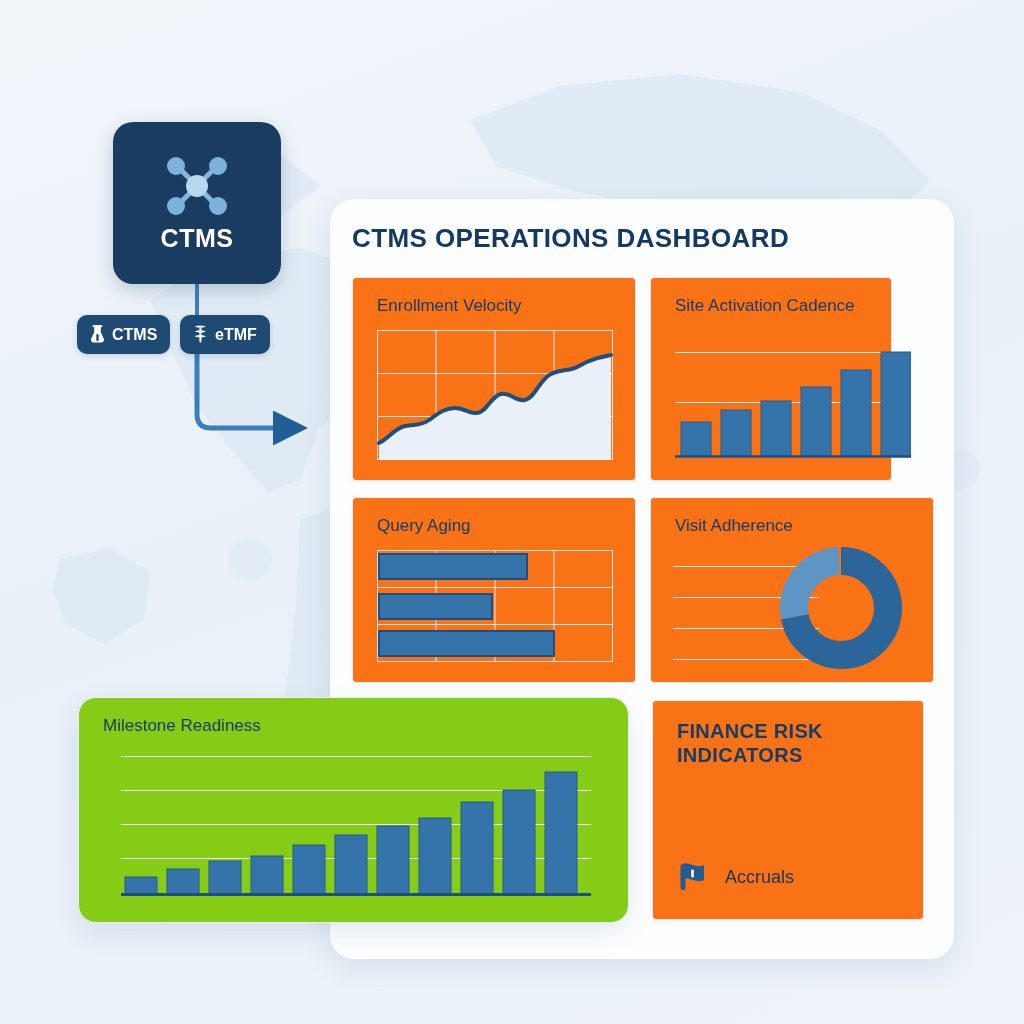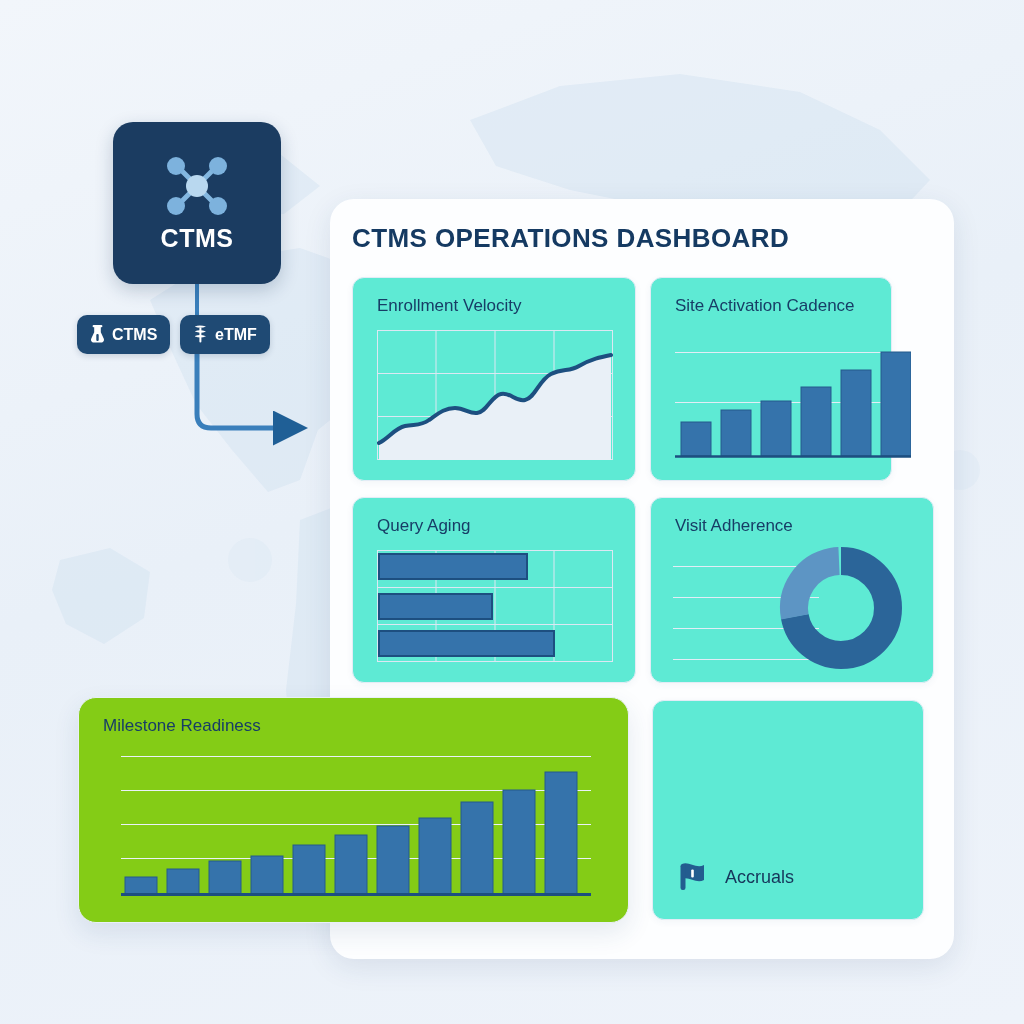--- a/index.html
+++ b/index.html
@@ -95,23 +95,23 @@
     top: 223px;
     font-size: 26px;
     font-weight: 700;
     letter-spacing: 0.4px;
     color: #153a62;
   }
 
   
   .card {
     position: absolute;
-    background: #5eead4;
+    background: #f97316;
     border: 1px solid #e3ecf6;
-    border-radius: 12px;
+    border-radius: 4px;
     box-shadow: 0 2px 7px rgba(40,75,120,0.05);
   }
   .card-title {
     position: absolute;
     left: 24px;
     top: 18px;
     font-size: 17px;
     color: #173d66;
     font-weight: 400;
     white-space: nowrap;
@@ -339,20 +339,21 @@
       <rect x="298" y="62" width="32" height="76"></rect>
       <rect x="340" y="46" width="32" height="92"></rect>
       <rect x="382" y="34" width="32" height="104"></rect>
       <rect x="424" y="16" width="32" height="122"></rect>
     </g>
     <line x1="0" y1="138.5" x2="470" y2="138.5" stroke="#1d4f80" stroke-width="3"></line>
   </svg>
 </div>
 
 <div class="card" id="card-finance">
+  <div class="card-title strong">FINANCE RISK INDICATORS</div>
 
 
   <div class="finance-row" id="finance-row-1">
     <svg width="32" height="32" viewBox="0 0 32 32">
       <path d="M5 3 C12 0 19 8 27 4 L27 19 C19 23 12 15 5 18 Z" fill="#235d8f"></path>
       <rect x="3.5" y="3" width="5" height="26" rx="2.2" fill="#235d8f"></rect>
       <rect x="14.2" y="8.5" width="2.6" height="8" rx="1.1" fill="#ffffff"></rect>
     </svg>
     <span class="finance-label">Accruals</span>
   </div>

